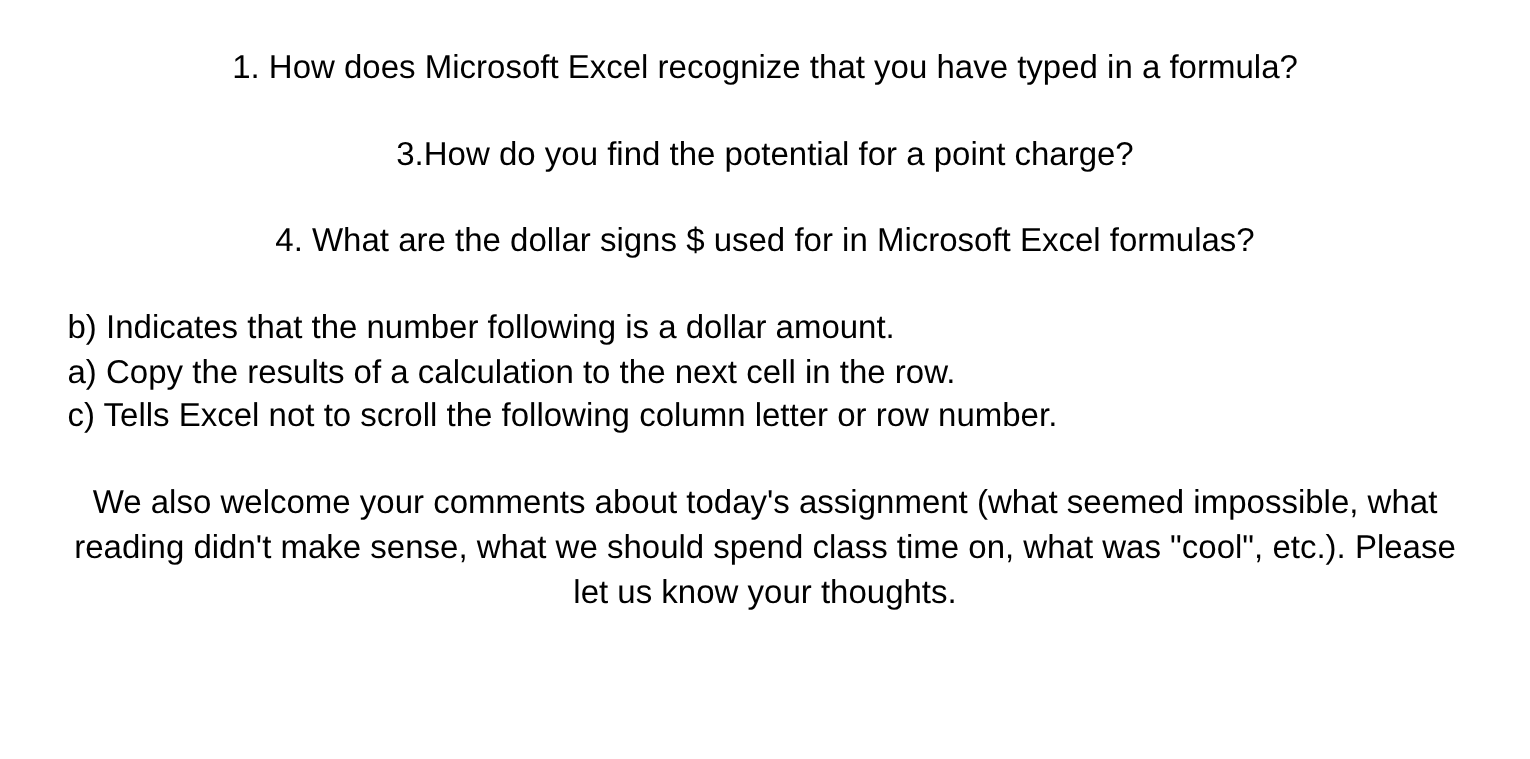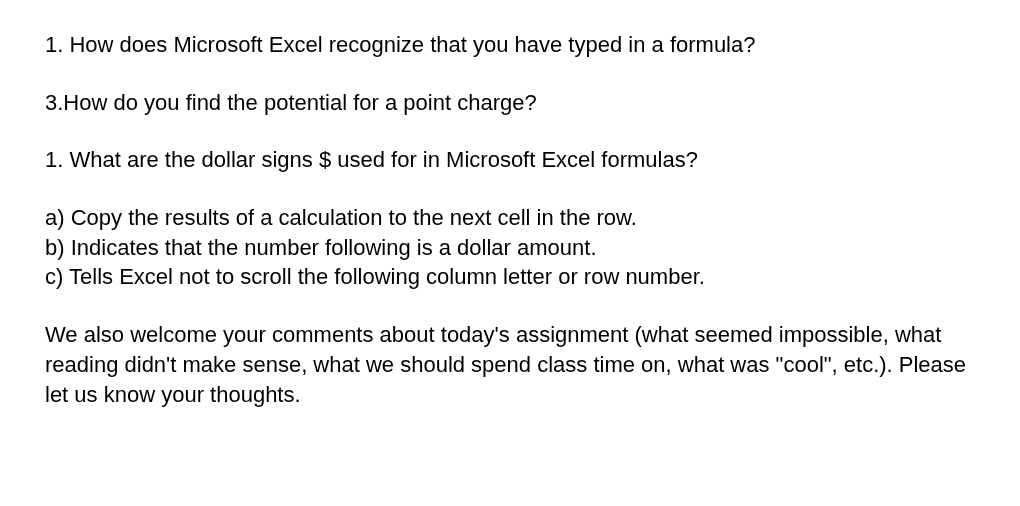--- a/index.html
+++ b/index.html
@@ -12,39 +12,41 @@
       background: #ffffff;
       padding: 30px 45px;
       width: 1020px;
       height: 506px;
       color: #000000;
       font-size: 22px;
       line-height: 1.35;
     }
     .question {
       margin-bottom: 28px;
+      text-align: center;
     }
     .options {
       margin-bottom: 28px;
     }
     .option-line {
       display: block;
     }
     .comments {
       margin-top: 0;
+      text-align: center;
     }
   </style>
 </head>
 <body>
 
 <div class="question">1. How does Microsoft Excel recognize that you have typed in a formula?</div>
 
 <div class="question">3.How do you find the potential for a point charge?</div>
 
-<div class="question">1. What are the dollar signs $ used for in Microsoft Excel formulas?</div>
+<div class="question">4. What are the dollar signs $ used for in Microsoft Excel formulas?</div>
 
 <div class="options">
+  <span class="option-line">b) Indicates that the number following is a dollar amount.</span>
   <span class="option-line">a) Copy the results of a calculation to the next cell in the row.</span>
-  <span class="option-line">b) Indicates that the number following is a dollar amount.</span>
   <span class="option-line">c) Tells Excel not to scroll the following column letter or row number.</span>
 </div>
 
 <div class="comments">We also welcome your comments about today's assignment (what seemed impossible, what reading didn't make sense, what we should spend class time on, what was "cool", etc.). Please let us know your thoughts.</div>
 
 </body></html>

